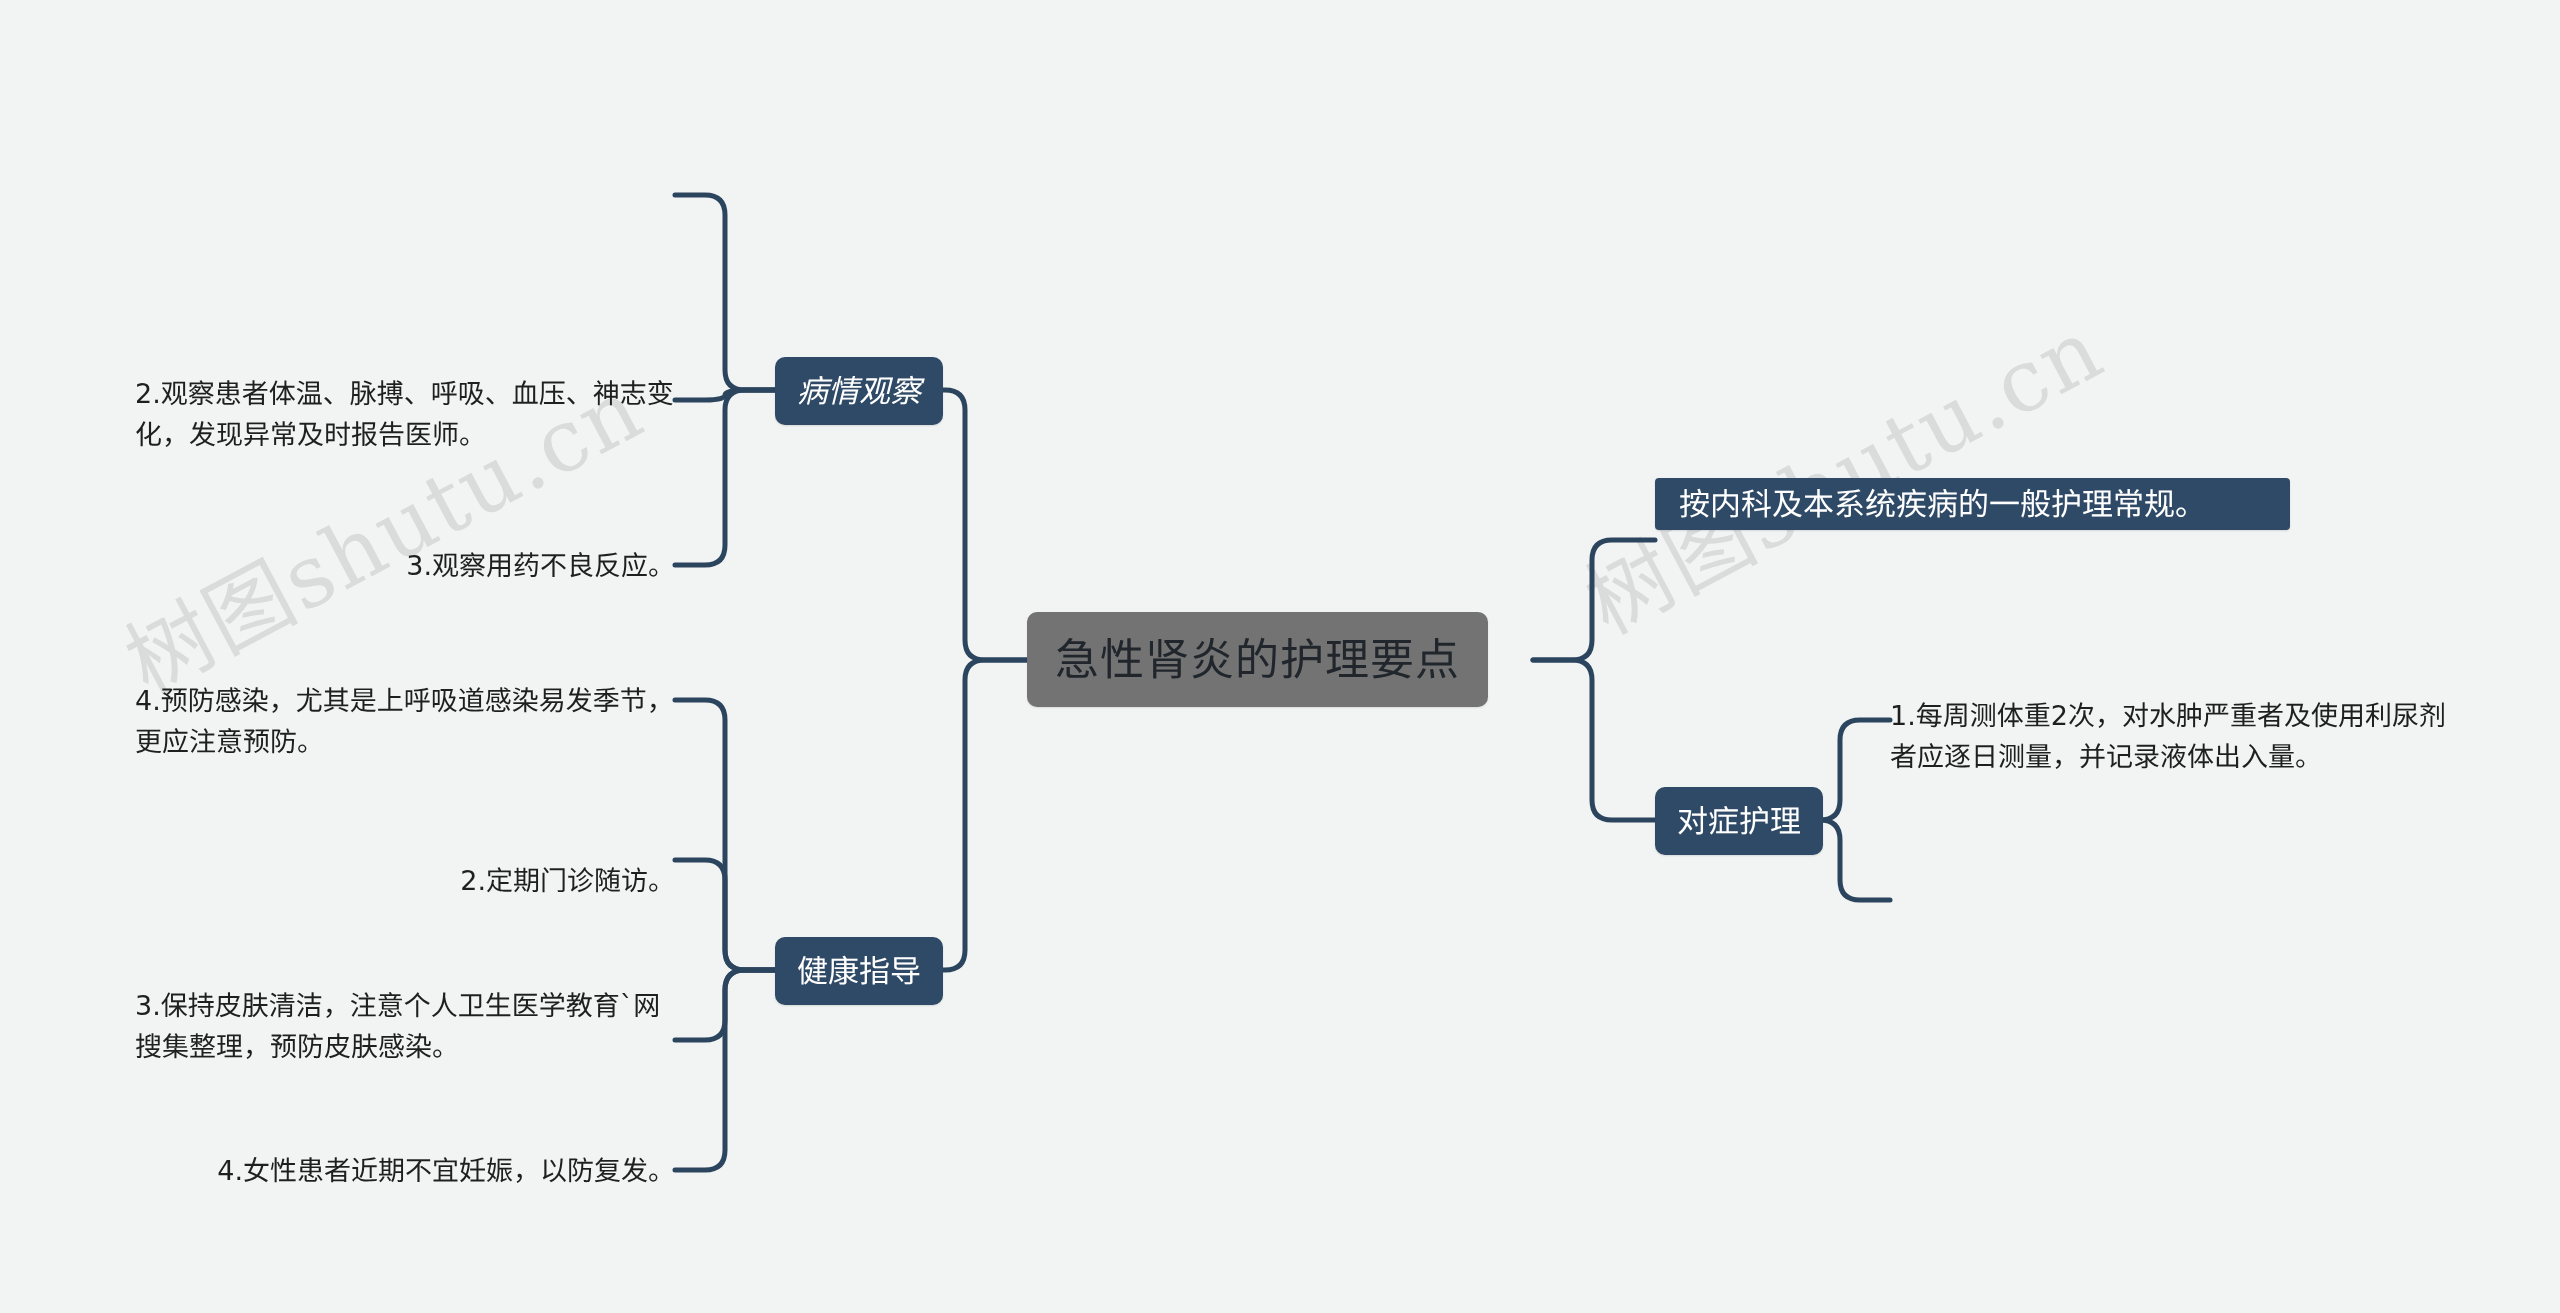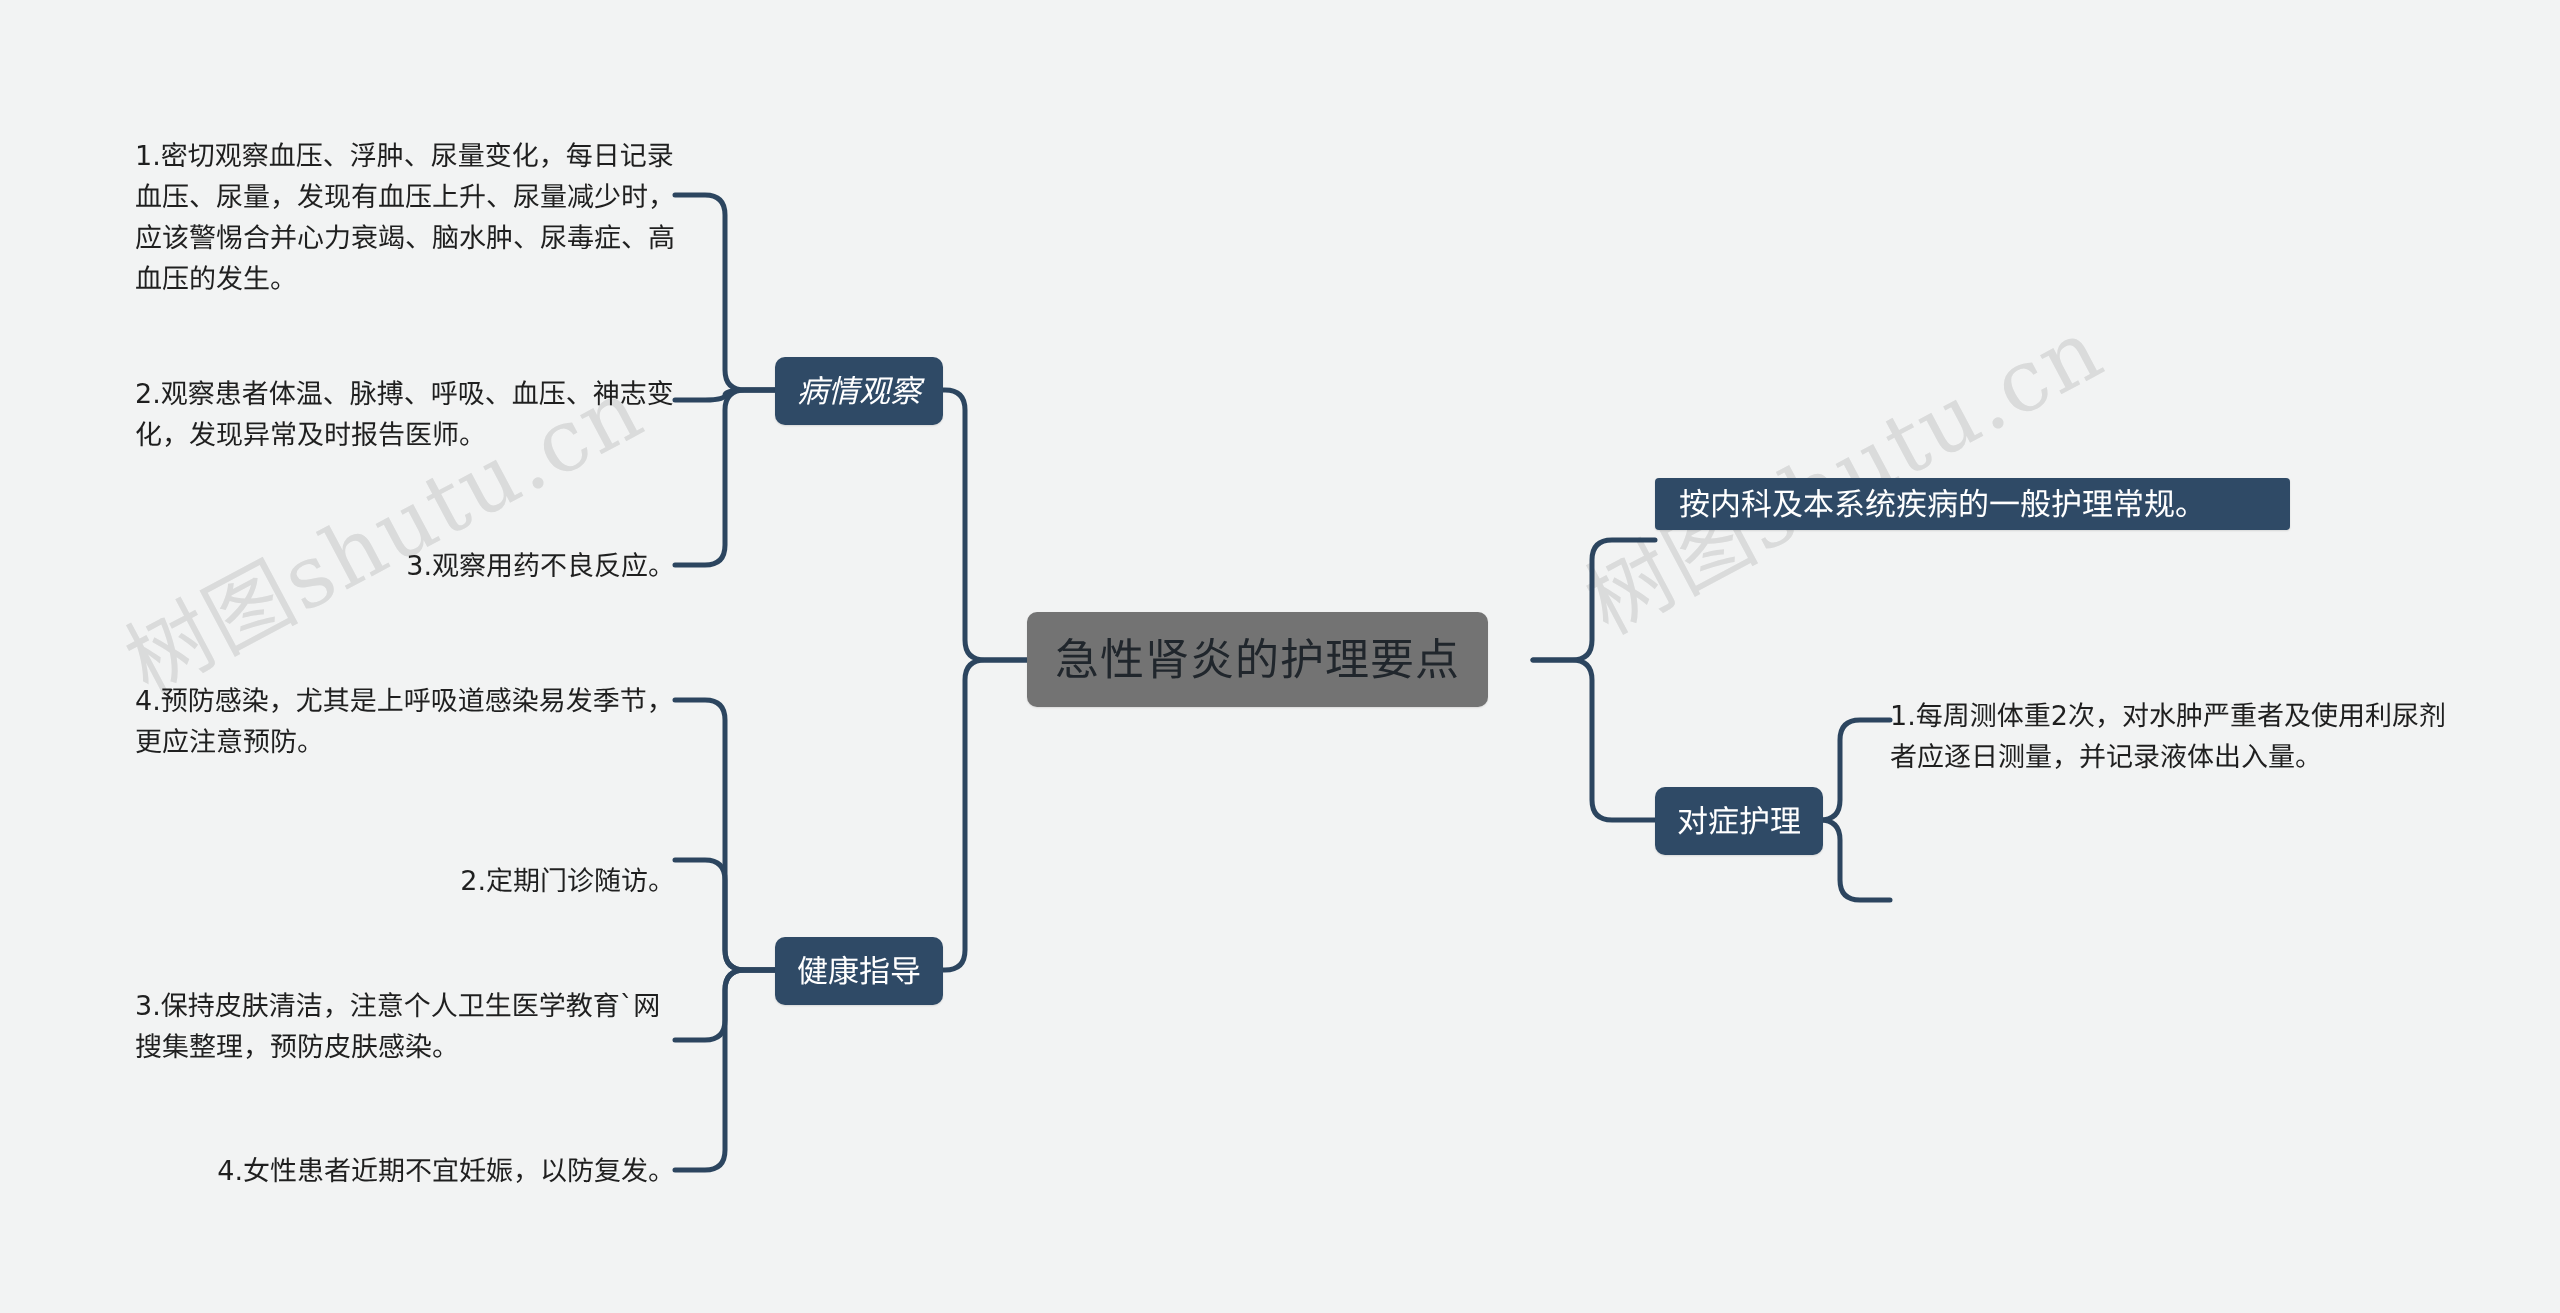--- a/index.html
+++ b/index.html
@@ -136,21 +136,20 @@
   <div class="node node-root" style="left:1027px; top:612px;">急性肾炎的护理要点</div>
 
   <div class="node node-branch" style="left:775px; top:357px;font-style:italic;">病情观察</div>
 
   <div class="node node-branch" style="left:775px; top:937px;">健康指导</div>
 
   <div class="node node-filled" style="left:1655px; top:478px; width:635px;">按内科及本系统疾病的一般护理常规。</div>
 
   <div class="node node-branch" style="left:1655px; top:787px;">对症护理</div>
 
-  <div class="node node-leaf" style="left:135px; top:135px; width:540px;">1.密切观察血压、浮肿、尿量变化，每日记录血压、尿量，发现有血压上升、尿量减少时，应该警惕合并心力衰竭、脑水肿、尿毒症、高血压的发生。</div>
 
   <div class="node node-leaf" style="left:135px; top:373px; width:545px;">2.观察患者体温、脉搏、呼吸、血压、神志变化，发现异常及时报告医师。</div>
 
   <div class="node node-leaf align-right" style="left:175px; top:545px; width:500px;">3.观察用药不良反应。</div>
 
   <div class="node node-leaf" style="left:135px; top:680px; width:545px;">4.预防感染，尤其是上呼吸道感染易发季节，更应注意预防。</div>
 
   <div class="node node-leaf align-right" style="left:175px; top:840px; width:500px;margin-top:20px;">2.定期门诊随访。</div>
 
   <div class="node node-leaf" style="left:135px; top:985px; width:545px;">3.保持皮肤清洁，注意个人卫生医学教育`网搜集整理，预防皮肤感染。</div>

